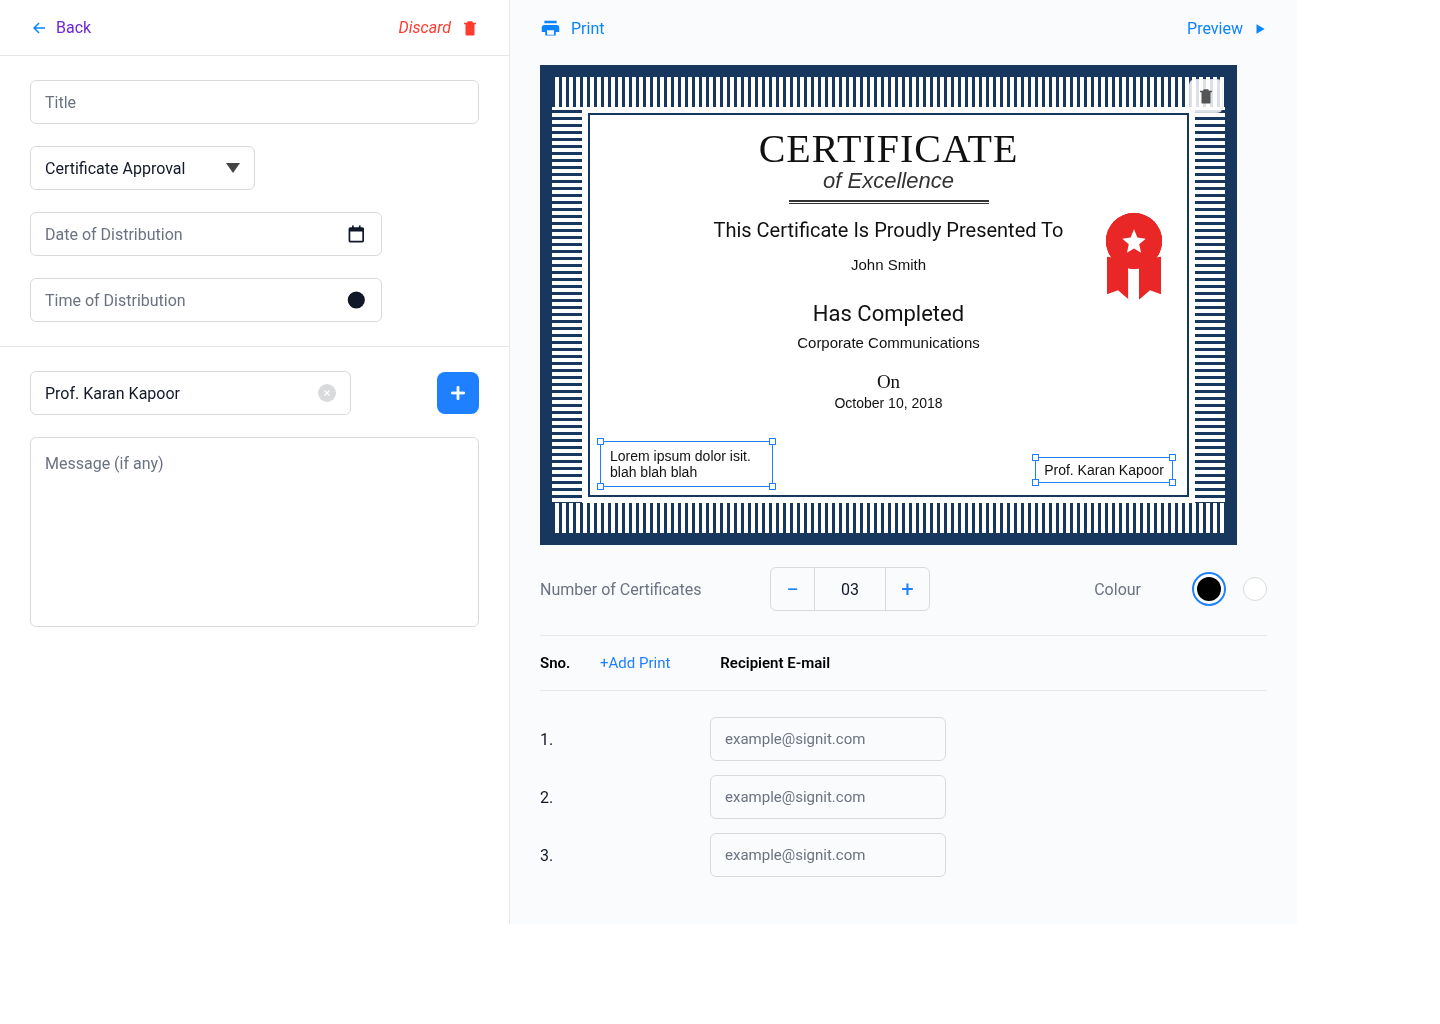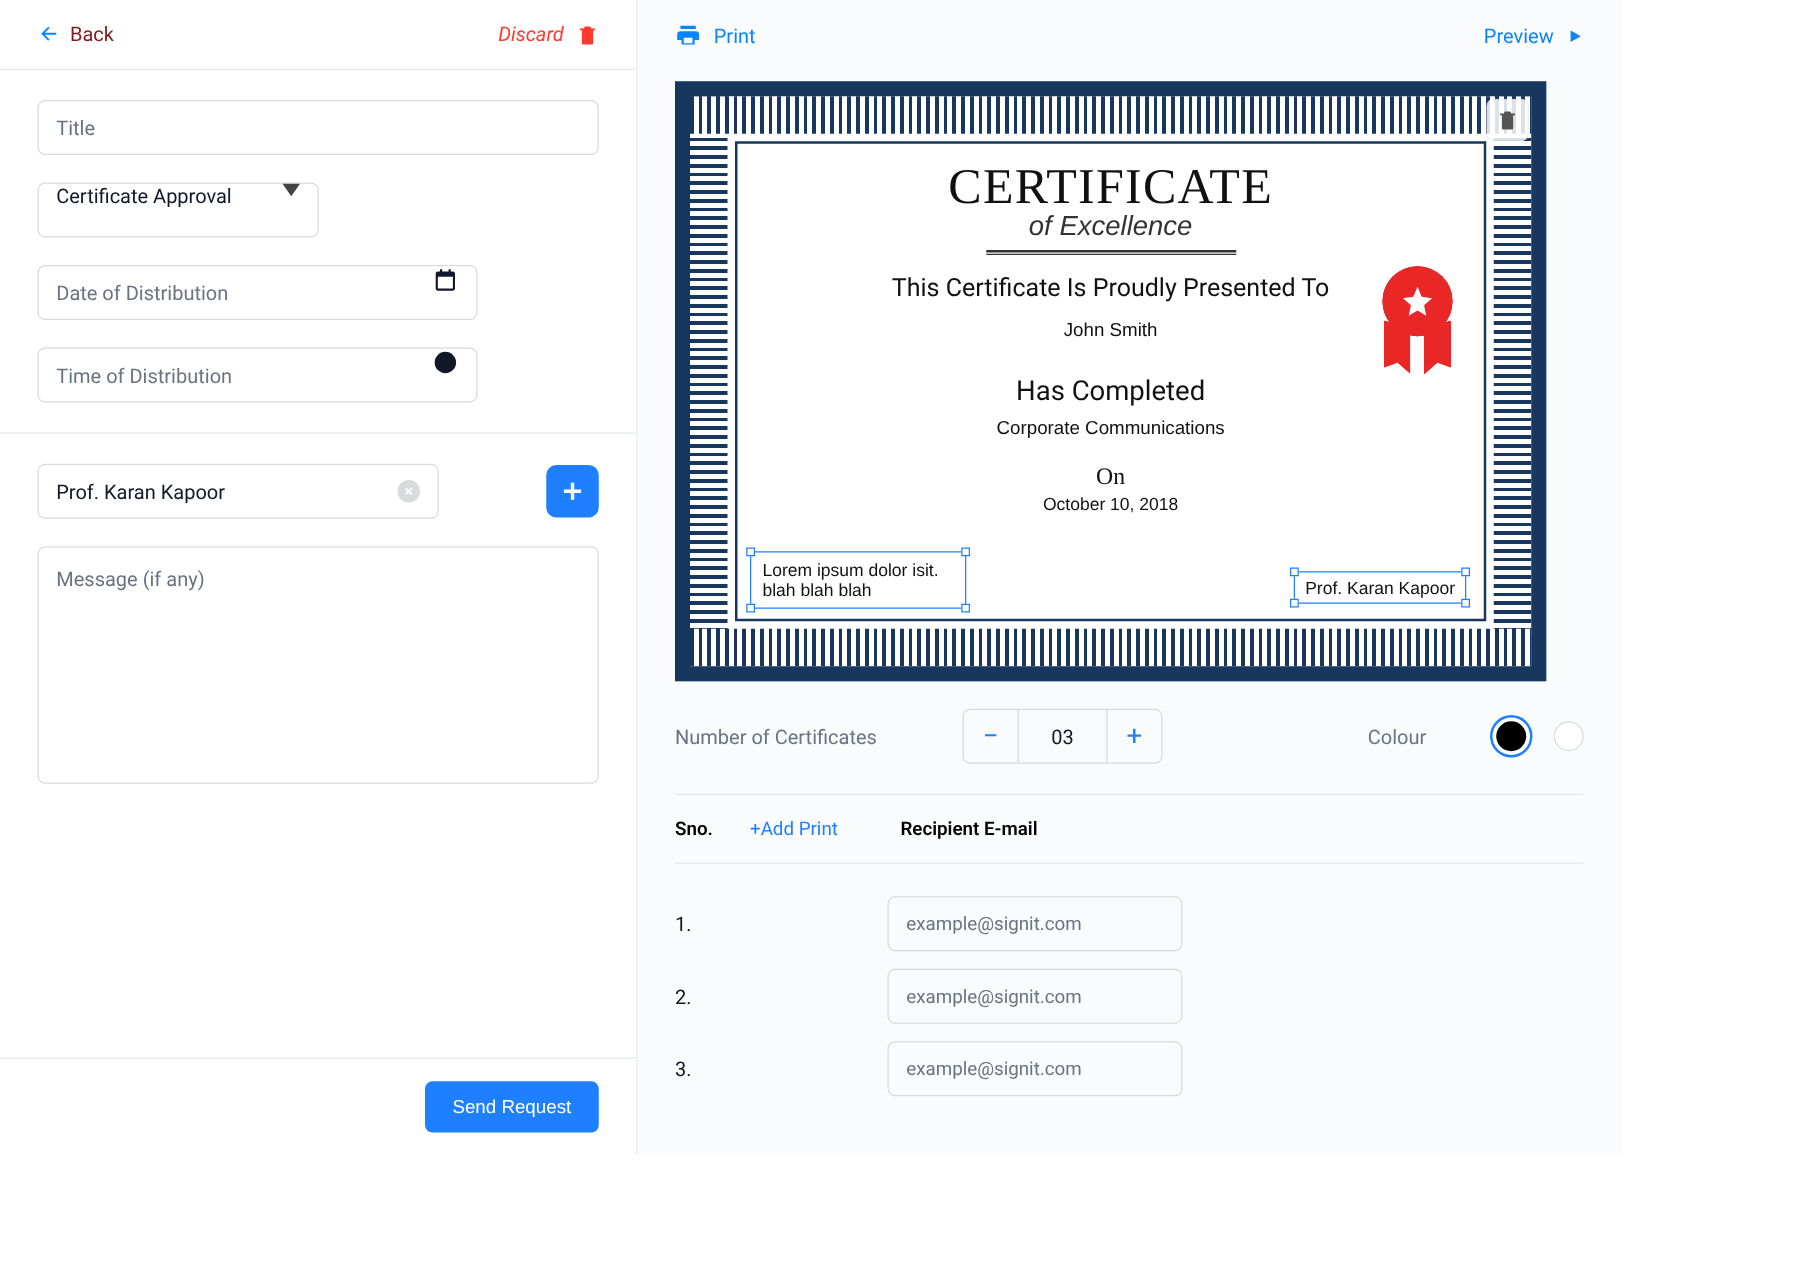--- a/index.html
+++ b/index.html
@@ -23,22 +23,23 @@
     background: #fff;
   }
   .left-header {
     display: flex;
     justify-content: space-between;
     align-items: center;
     padding: 18px 30px 18px 30px;
   }
   .back {
     display: inline-flex;
+    align-items: center;
     gap: 8px;
-    color: #7f1d1d;
+    color: #6d28d9;
     font-size: 16px;
     cursor: pointer;
   }
   .back svg { width: 18px; height: 18px; fill: #0a84ff; }
   .discard {
     display: inline-flex;
     align-items: center;
     gap: 10px;
     color: #ff3b30;
     font-size: 16px;
@@ -51,20 +52,21 @@
     padding: 24px 30px 24px 30px;
     display: flex;
     flex-direction: column;
     gap: 22px;
   }
   .field {
     height: 44px;
     border: 1px solid #d8dadc;
     border-radius: 6px;
     display: flex;
+    align-items: center;
     padding: 0 14px;
     font-size: 16px;
     color: #6b7280;
     background: #fff;
   }
   .field input {
     border: 0; outline: 0; width: 100%; font: inherit; color: #111827;
     background: transparent;
   }
   .field input::placeholder { color: #6b7280; }
@@ -325,23 +327,20 @@
             <path d="M11 5h2v14h-2z"></path>
             <path d="M5 11h14v2H5z"></path>
           </svg>
       </div>
     </div>
     <div class="msg-area">
       <textarea placeholder="Message (if any)" style=""></textarea>
     </div>
   </div>
 
-  <div class="left-footer">
-    <button class="send-btn">Send Request</button>
-  </div>
 </div>
 
 <div class="right">
   <div class="right-header">
     <div class="print">
       <svg viewBox="0 0 24 24">
           <path d="M19 8H5a3 3 0 0 0-3 3v5h4v4h12v-4h4v-5a3 3 0 0 0-3-3zm-3 11H8v-5h8v5zm3-13H5V3h14v3z"></path>
         </svg>
       <span>Print</span>
     </div>

